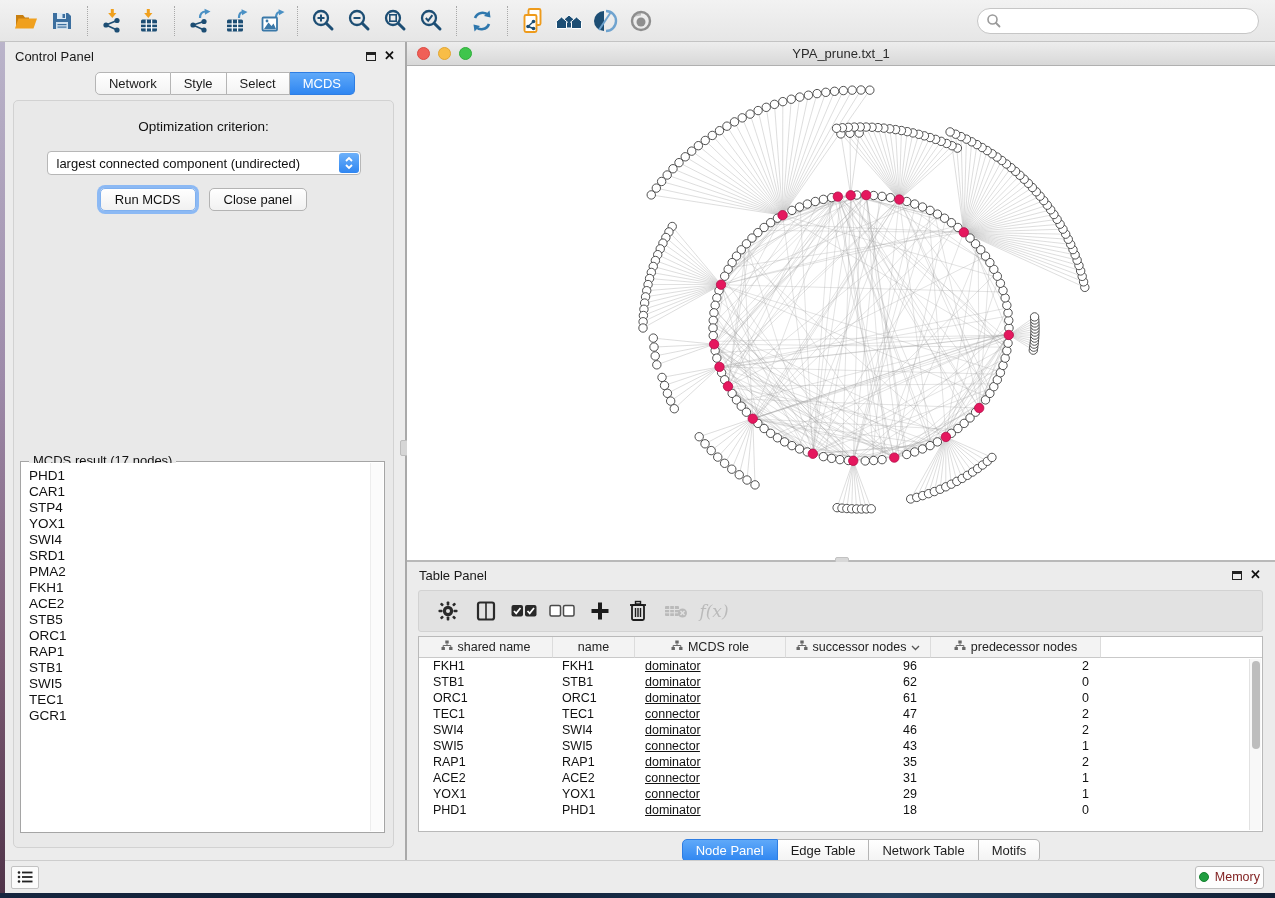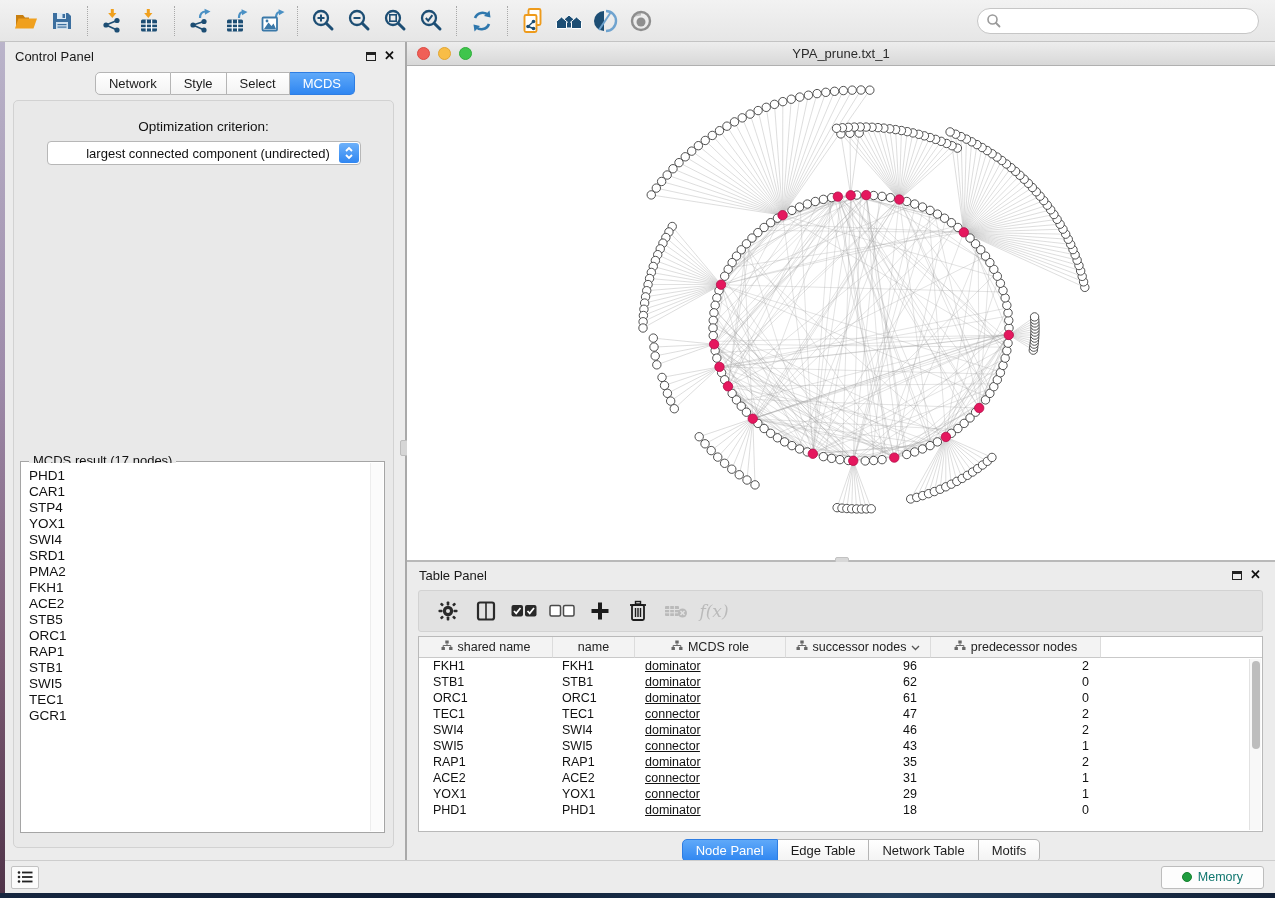--- a/index.html
+++ b/index.html
@@ -32,22 +32,22 @@
   .seg-row { display:flex; justify-content:center; margin-top:2px; }
   .seg { display:flex;margin-left:40px; }
   .seg-btn { background:linear-gradient(#ffffff,#f3f3f3); border:1px solid #b5b5b5; border-left:none;
     padding:3px 13px; font-size:13px; color:#1c1c1c; cursor:default; }
   .seg-btn:first-child { border-left:1px solid #b5b5b5; border-radius:5px 0 0 5px; }
   .seg-btn:last-child { border-radius:0 5px 5px 0; }
   .seg-btn.active { background:linear-gradient(#5fa9f9,#2f86f1); border-color:#2e7de2; color:#fff; }
   .cp-inset { position:absolute; left:8px; right:11px; top:58px; bottom:12px;
     background:#e9e9e9; border:1px solid #d2d2d2; border-radius:5px; }
   .opt-label { text-align:center; font-size:13.5px; color:#111; margin-top:18px; }
-  .opt-select { width:314px; height:24px; margin:7px auto 0 auto; background:#fff; border:1px solid #b7b7b7;
-    border-radius:4px; display:flex; align-items:center; position:relative;text-align:center; }
+  .opt-select { width:314px; height:24px; margin:17px auto 0 auto; background:#fff; border:1px solid #b7b7b7;
+    border-radius:4px; display:flex; align-items:center; position:relative; }
   .opt-select .sel-text { flex:1; font-size:13px; padding-left:9px; color:#111; white-space:nowrap; }
   .stepper { position:absolute; right:1px; top:1px; width:20px; height:20px; border-radius:3px;
     background:linear-gradient(#6db1fa,#2f86f1); display:flex; flex-direction:column; align-items:center; justify-content:center; }
   .stepper svg { display:block; }
   .btn-row { display:flex; justify-content:center; gap:13px; margin-top:13px; }
   .pbtn { background:linear-gradient(#ffffff,#f1f1f1); border:1px solid #b3b3b3; border-radius:5px;
     font-size:13px; color:#111; padding:3px 14px; height:23px; }
   .pbtn.focused { box-shadow:0 0 0 3px rgba(90,160,250,.65); border-color:#7fb0ef; }
   .result-box { position:absolute; left:6px; right:8px; bottom:14px; height:372px;
     border:1px solid #a5a5a5; background:#fff; }
@@ -100,21 +100,21 @@
   .tbl-scroll { position:absolute; top:22px; right:1px; bottom:1px; width:12px; background:#f8f8f8; border-left:1px solid #e2e2e2; }
   .tbl-thumb { position:absolute; top:2px; left:1.5px; width:8px; height:88px; background:#bdbdbd; border-radius:5px; }
   .tp-tabs-row { display:flex; justify-content:center; margin-top:7px; }
 
   
   .statusbar { position:absolute; left:0; top:860px; width:1275px; height:33px; background:#ececec;
     border-top:1px solid #cdcdcd; display:flex; align-items:center; padding:0 11px; }
   .sb-left-btn { width:28px; height:23px; background:#fbfbfb; border:1px solid #c2c2c2; border-radius:2px;
     display:flex; align-items:center; justify-content:center; }
   .memory-btn { margin-left:auto; height:23px; background:#fdfdfd; border:1px solid #bdbdbd; border-radius:3px;
-    display:flex; align-items:center; gap:6px; padding:0 20px; font-size:12.5px; color:#0f766e; }
+    display:flex; align-items:center; gap:6px; padding:0 3px; font-size:12.5px; color:#7f1d1d; }
   .mem-dot { width:10px; height:10px; border-radius:50%; background:#1f9d3f; border:1px solid #15812f; }
 </style>
 </head>
 <body>
 
 <div class="screen">
 
   <div class="main-toolbar">
     <div class="tbtn">
       <svg width="26" height="24" viewBox="0 0 26 24">
@@ -287,20 +287,24 @@
     <div class="cp-inset">
       <div class="opt-label">Optimization criterion:</div>
       <div class="opt-select">
         <span class="sel-text">largest connected component (undirected)</span>
         <span class="stepper">
           <svg width="10" height="14" viewBox="0 0 10 14">
               <polyline points="2,5 5,2 8,5" fill="none" stroke="#fff" stroke-width="1.8"></polyline>
               <polyline points="2,9 5,12 8,9" fill="none" stroke="#fff" stroke-width="1.8"></polyline>
             </svg>
         </span>
+      </div>
+      <div class="btn-row">
+        <button class="pbtn focused">Run MCDS</button>
+        <button class="pbtn">Close panel</button>
       </div>
       <div class="result-box">
         <span class="result-legend">MCDS result (17 nodes)</span>
         <div class="result-list">
             <div class="result-item">PHD1</div>
             <div class="result-item">CAR1</div>
             <div class="result-item">STP4</div>
             <div class="result-item">YOX1</div>
             <div class="result-item">SWI4</div>
             <div class="result-item">SRD1</div>

